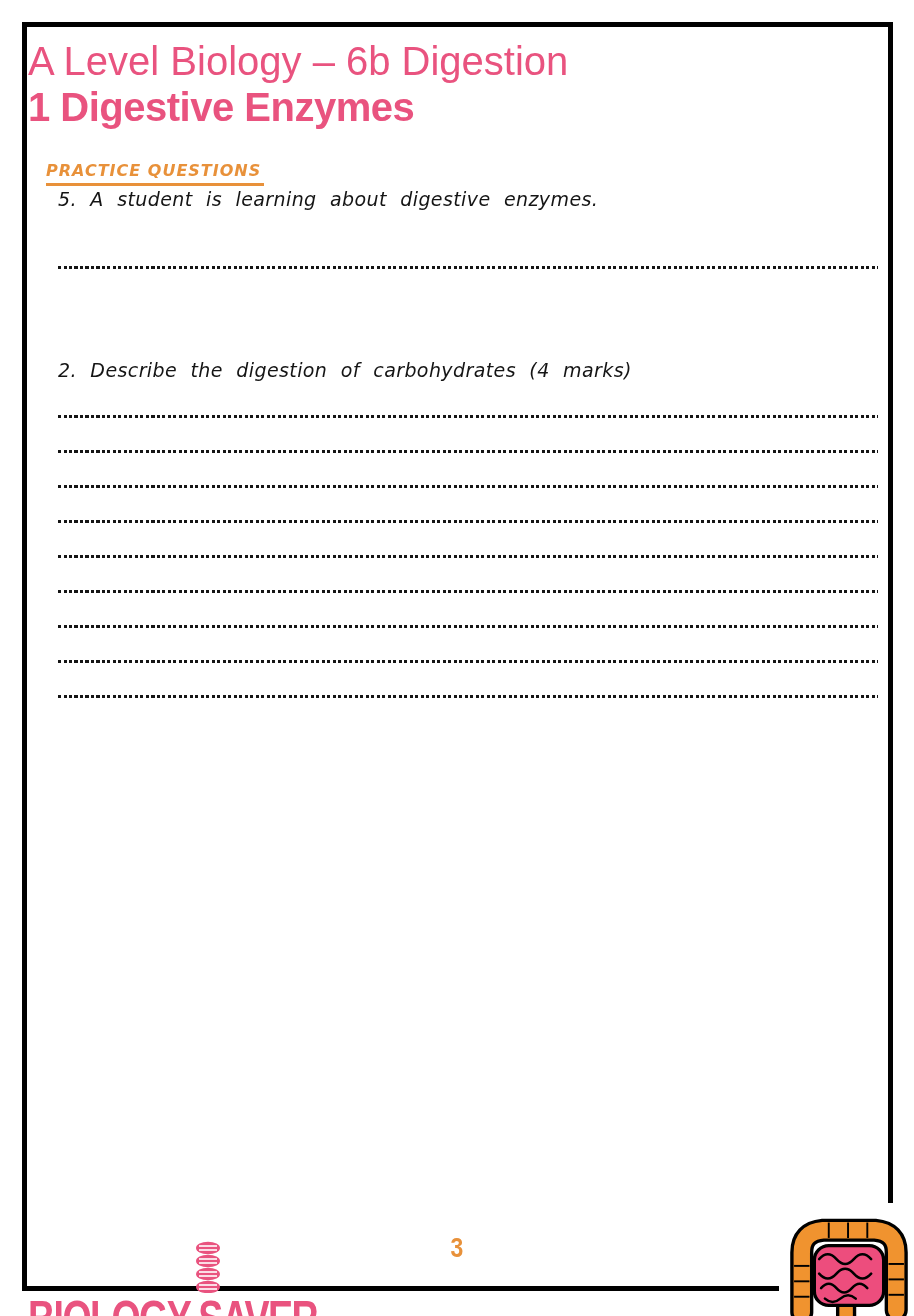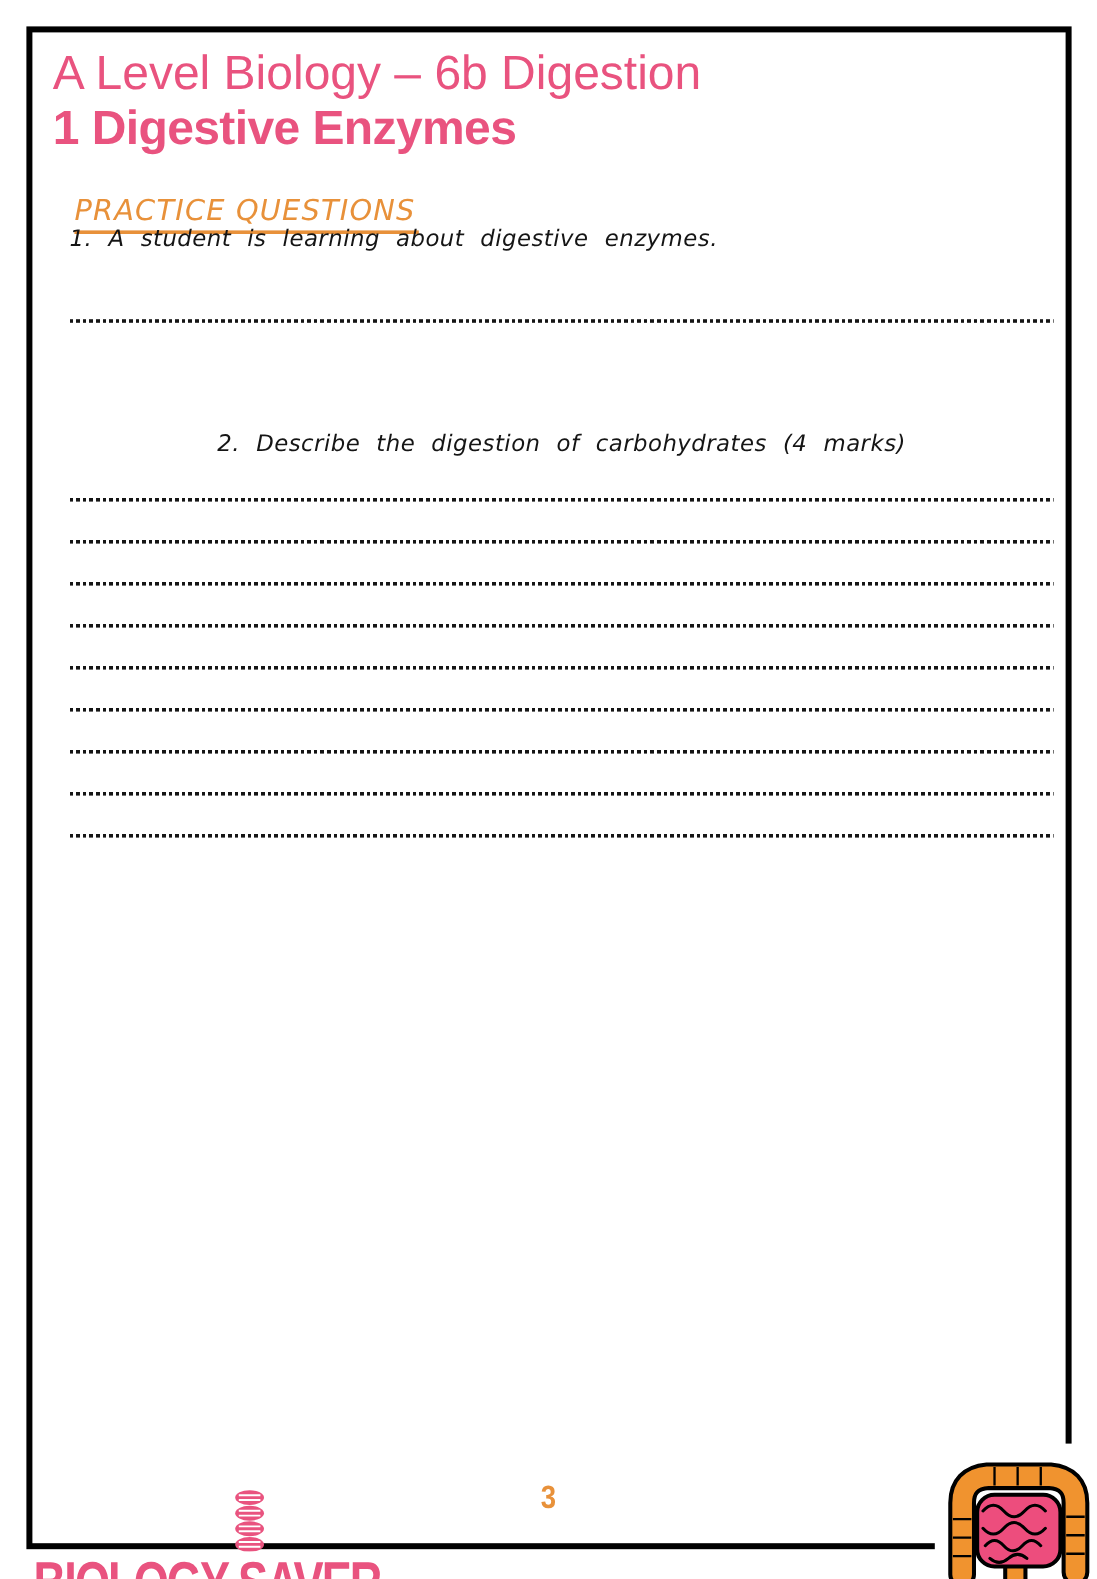--- a/index.html
+++ b/index.html
@@ -10,43 +10,43 @@
     overflow:hidden;
     font-family:"Liberation Sans",sans-serif;
   }
   .page-border{
     position:absolute;left:22px;top:22px;
     width:871px;height:1269px;
     border:5px solid #000000;
     box-sizing:border-box;
     z-index:1;
   }
-  .header{position:absolute;left:44px;top:38px;z-index:3;}
+  .header{position:absolute;left:28px;top:38px;z-index:3;}
   .title1{
     font-size:40px;line-height:47px;font-weight:400;
     color:var(--pink);letter-spacing:0px;white-space:nowrap;
   }
   .title2{
     font-size:40px;line-height:45px;font-weight:700;
     color:var(--pink);letter-spacing:-0.5px;white-space:nowrap;
   }
   .practice{
     display:inline-block;margin-left:18px;margin-top:13px;
     font-family:"DejaVu Sans",sans-serif;
-    font-size:24px;font-weight:400;font-style:italic;
+    font-size:16px;font-weight:700;font-style:italic;
     color:var(--orange);letter-spacing:1px;
     border-bottom:3px solid var(--orange);
     padding:0 3px 3px 0;
   }
   .questions{
     position:absolute;left:58px;top:186px;width:820px;z-index:3;
   }
   .question{margin-top:22px;}
   .question:first-child{margin-top:0;}
-  .question:last-child{margin-top:88px;text-align:center;}
+  .question:last-child{margin-top:88px;}
   .q-text{
     font-family:"DejaVu Sans",sans-serif;
     font-style:italic;font-weight:500;
     font-size:19px;line-height:26px;
     color:var(--ink);
     letter-spacing:0.4px;word-spacing:7px;
     white-space:nowrap;
   }
   .answer-line{height:35px;position:relative;}
   .answer-line::after{
@@ -88,21 +88,21 @@
 
   <div class="header">
     <div class="title1">A Level Biology – 6b Digestion</div>
     <div class="title2">1 Digestive Enzymes</div>
     <br>
     <div class="practice">PRACTICE QUESTIONS</div>
   </div>
 
   <div class="questions">
       <div class="question">
-        <div class="q-text">1. A student is learning about digestive enzymes.</div>
+        <div class="q-text">5. A student is learning about digestive enzymes.</div>
       </div>
       <div class="question">
         <div class="answer-line"></div>
       </div>
       <div class="question">
         <div class="q-text">2. Describe the digestion of carbohydrates (4 marks)</div>
         <div class="answer-line"></div>
         <div class="answer-line"></div>
         <div class="answer-line"></div>
         <div class="answer-line"></div>

